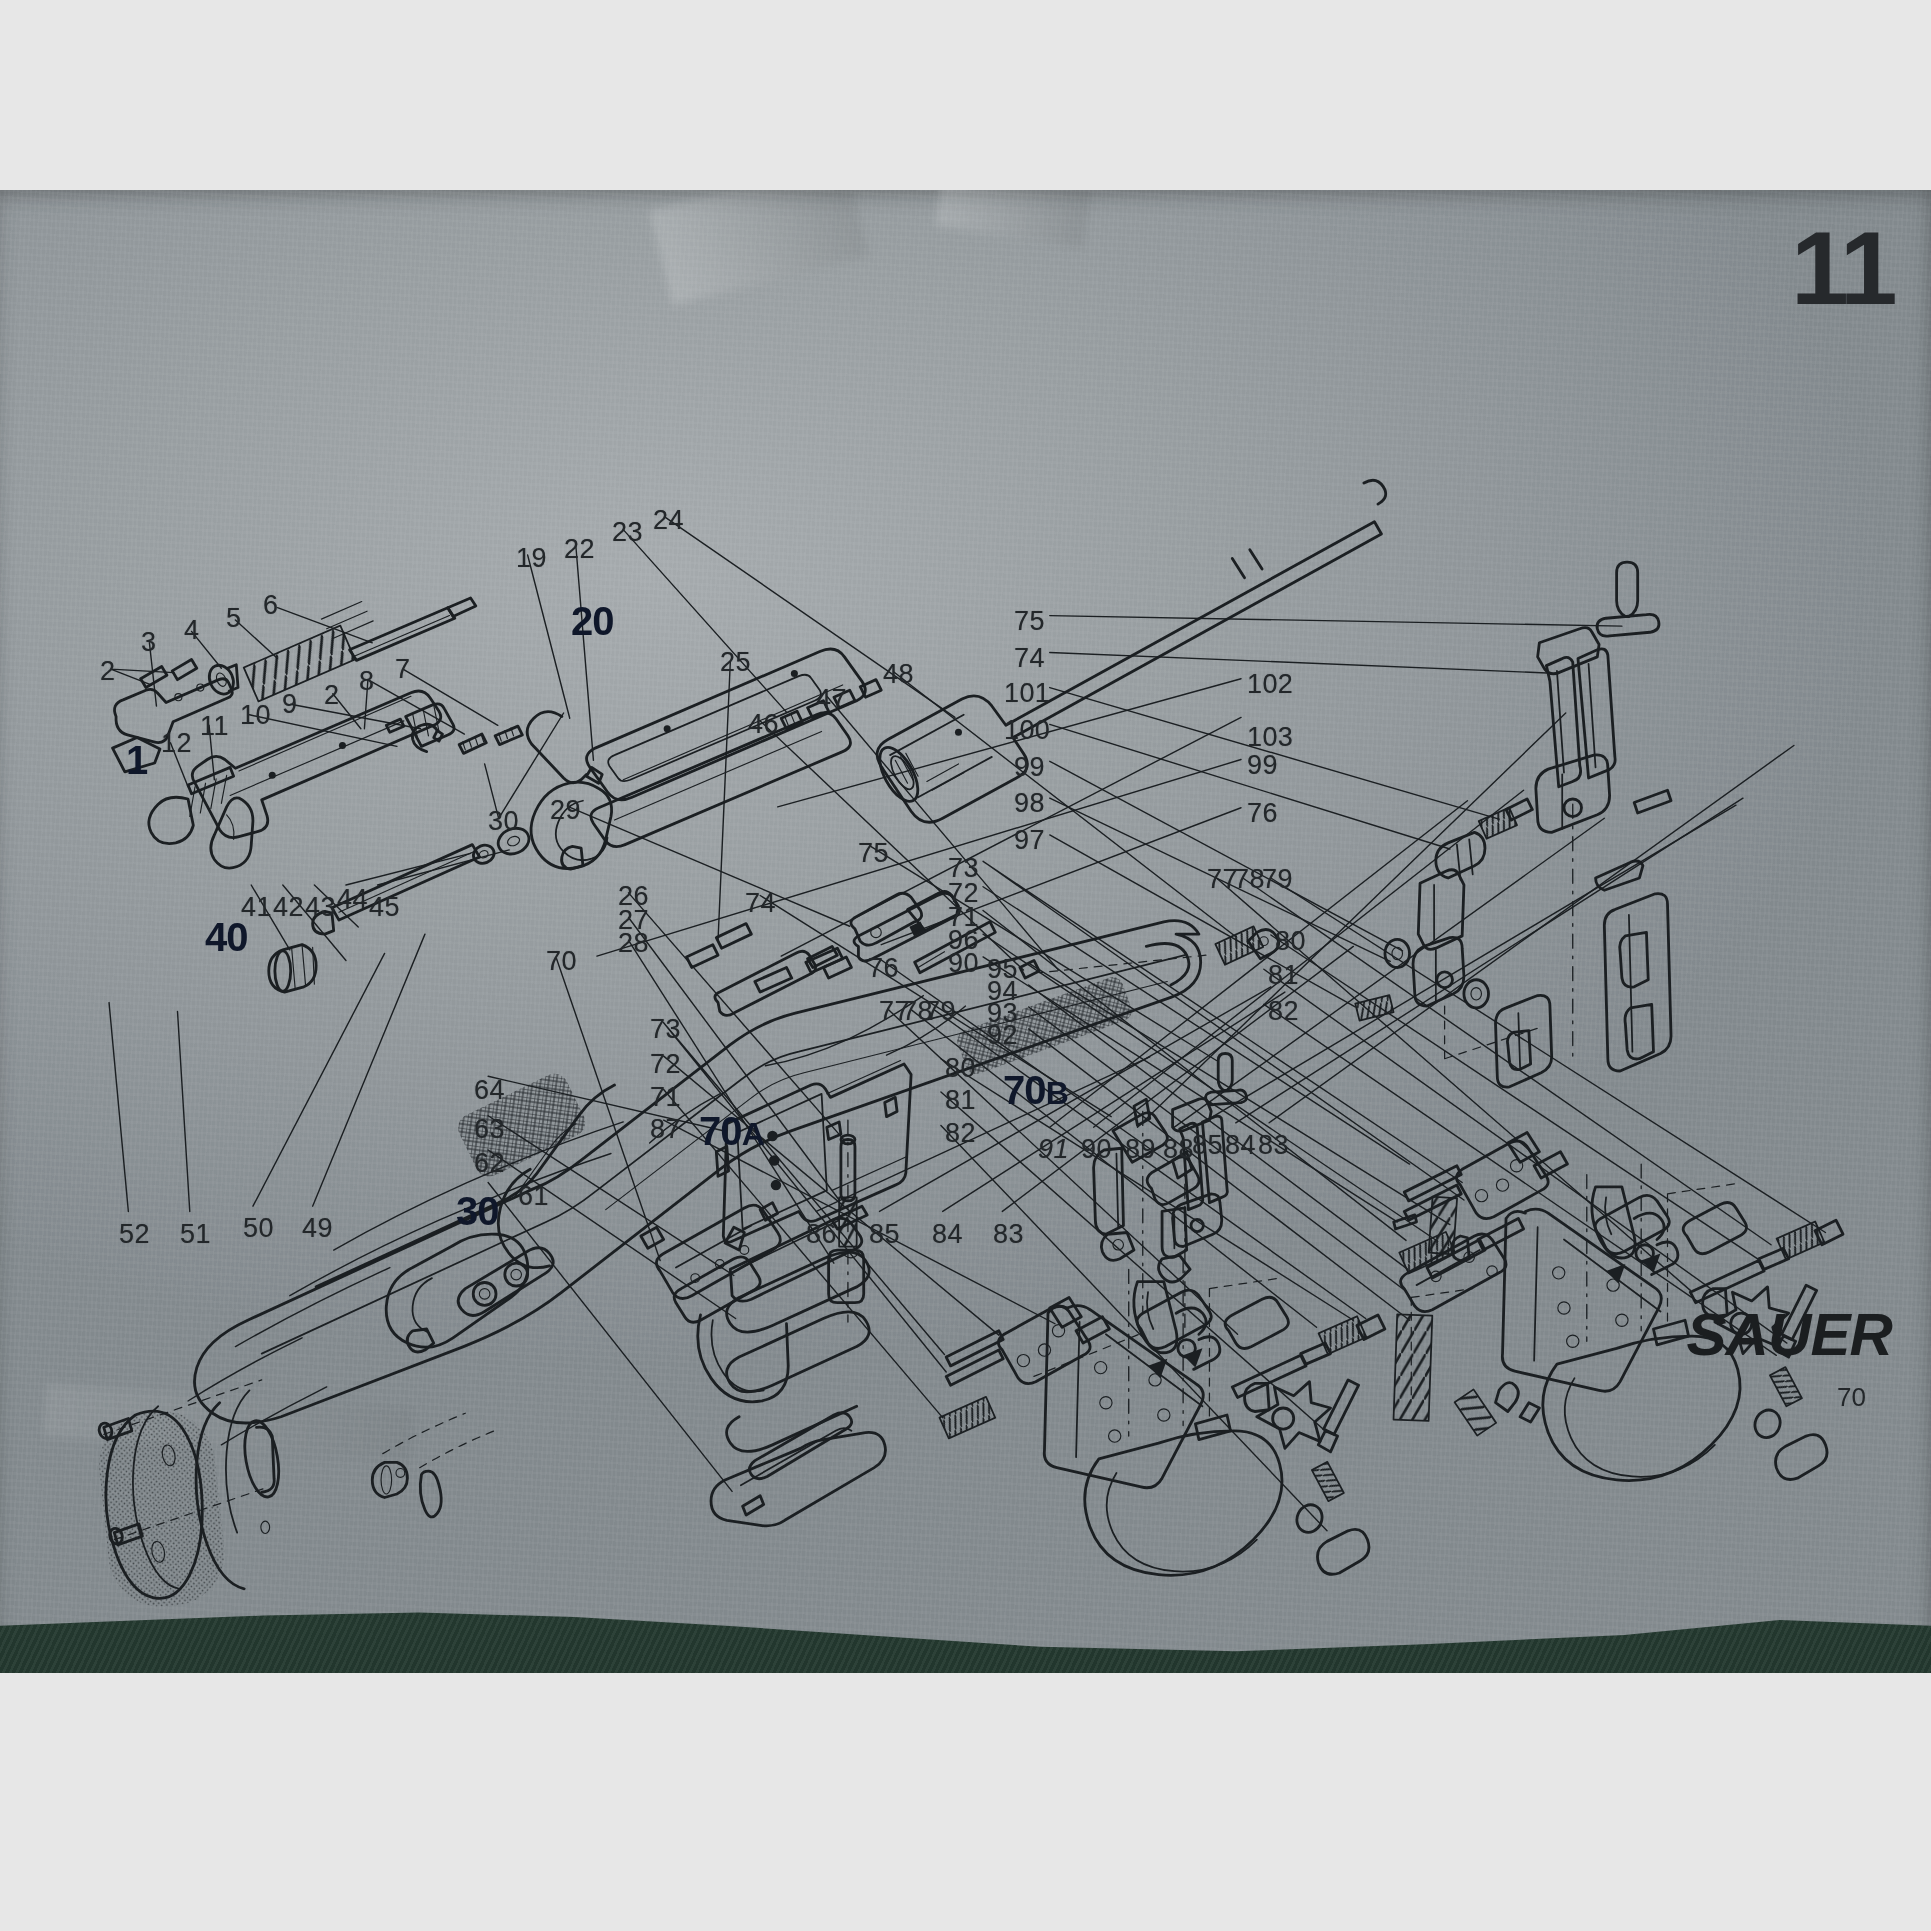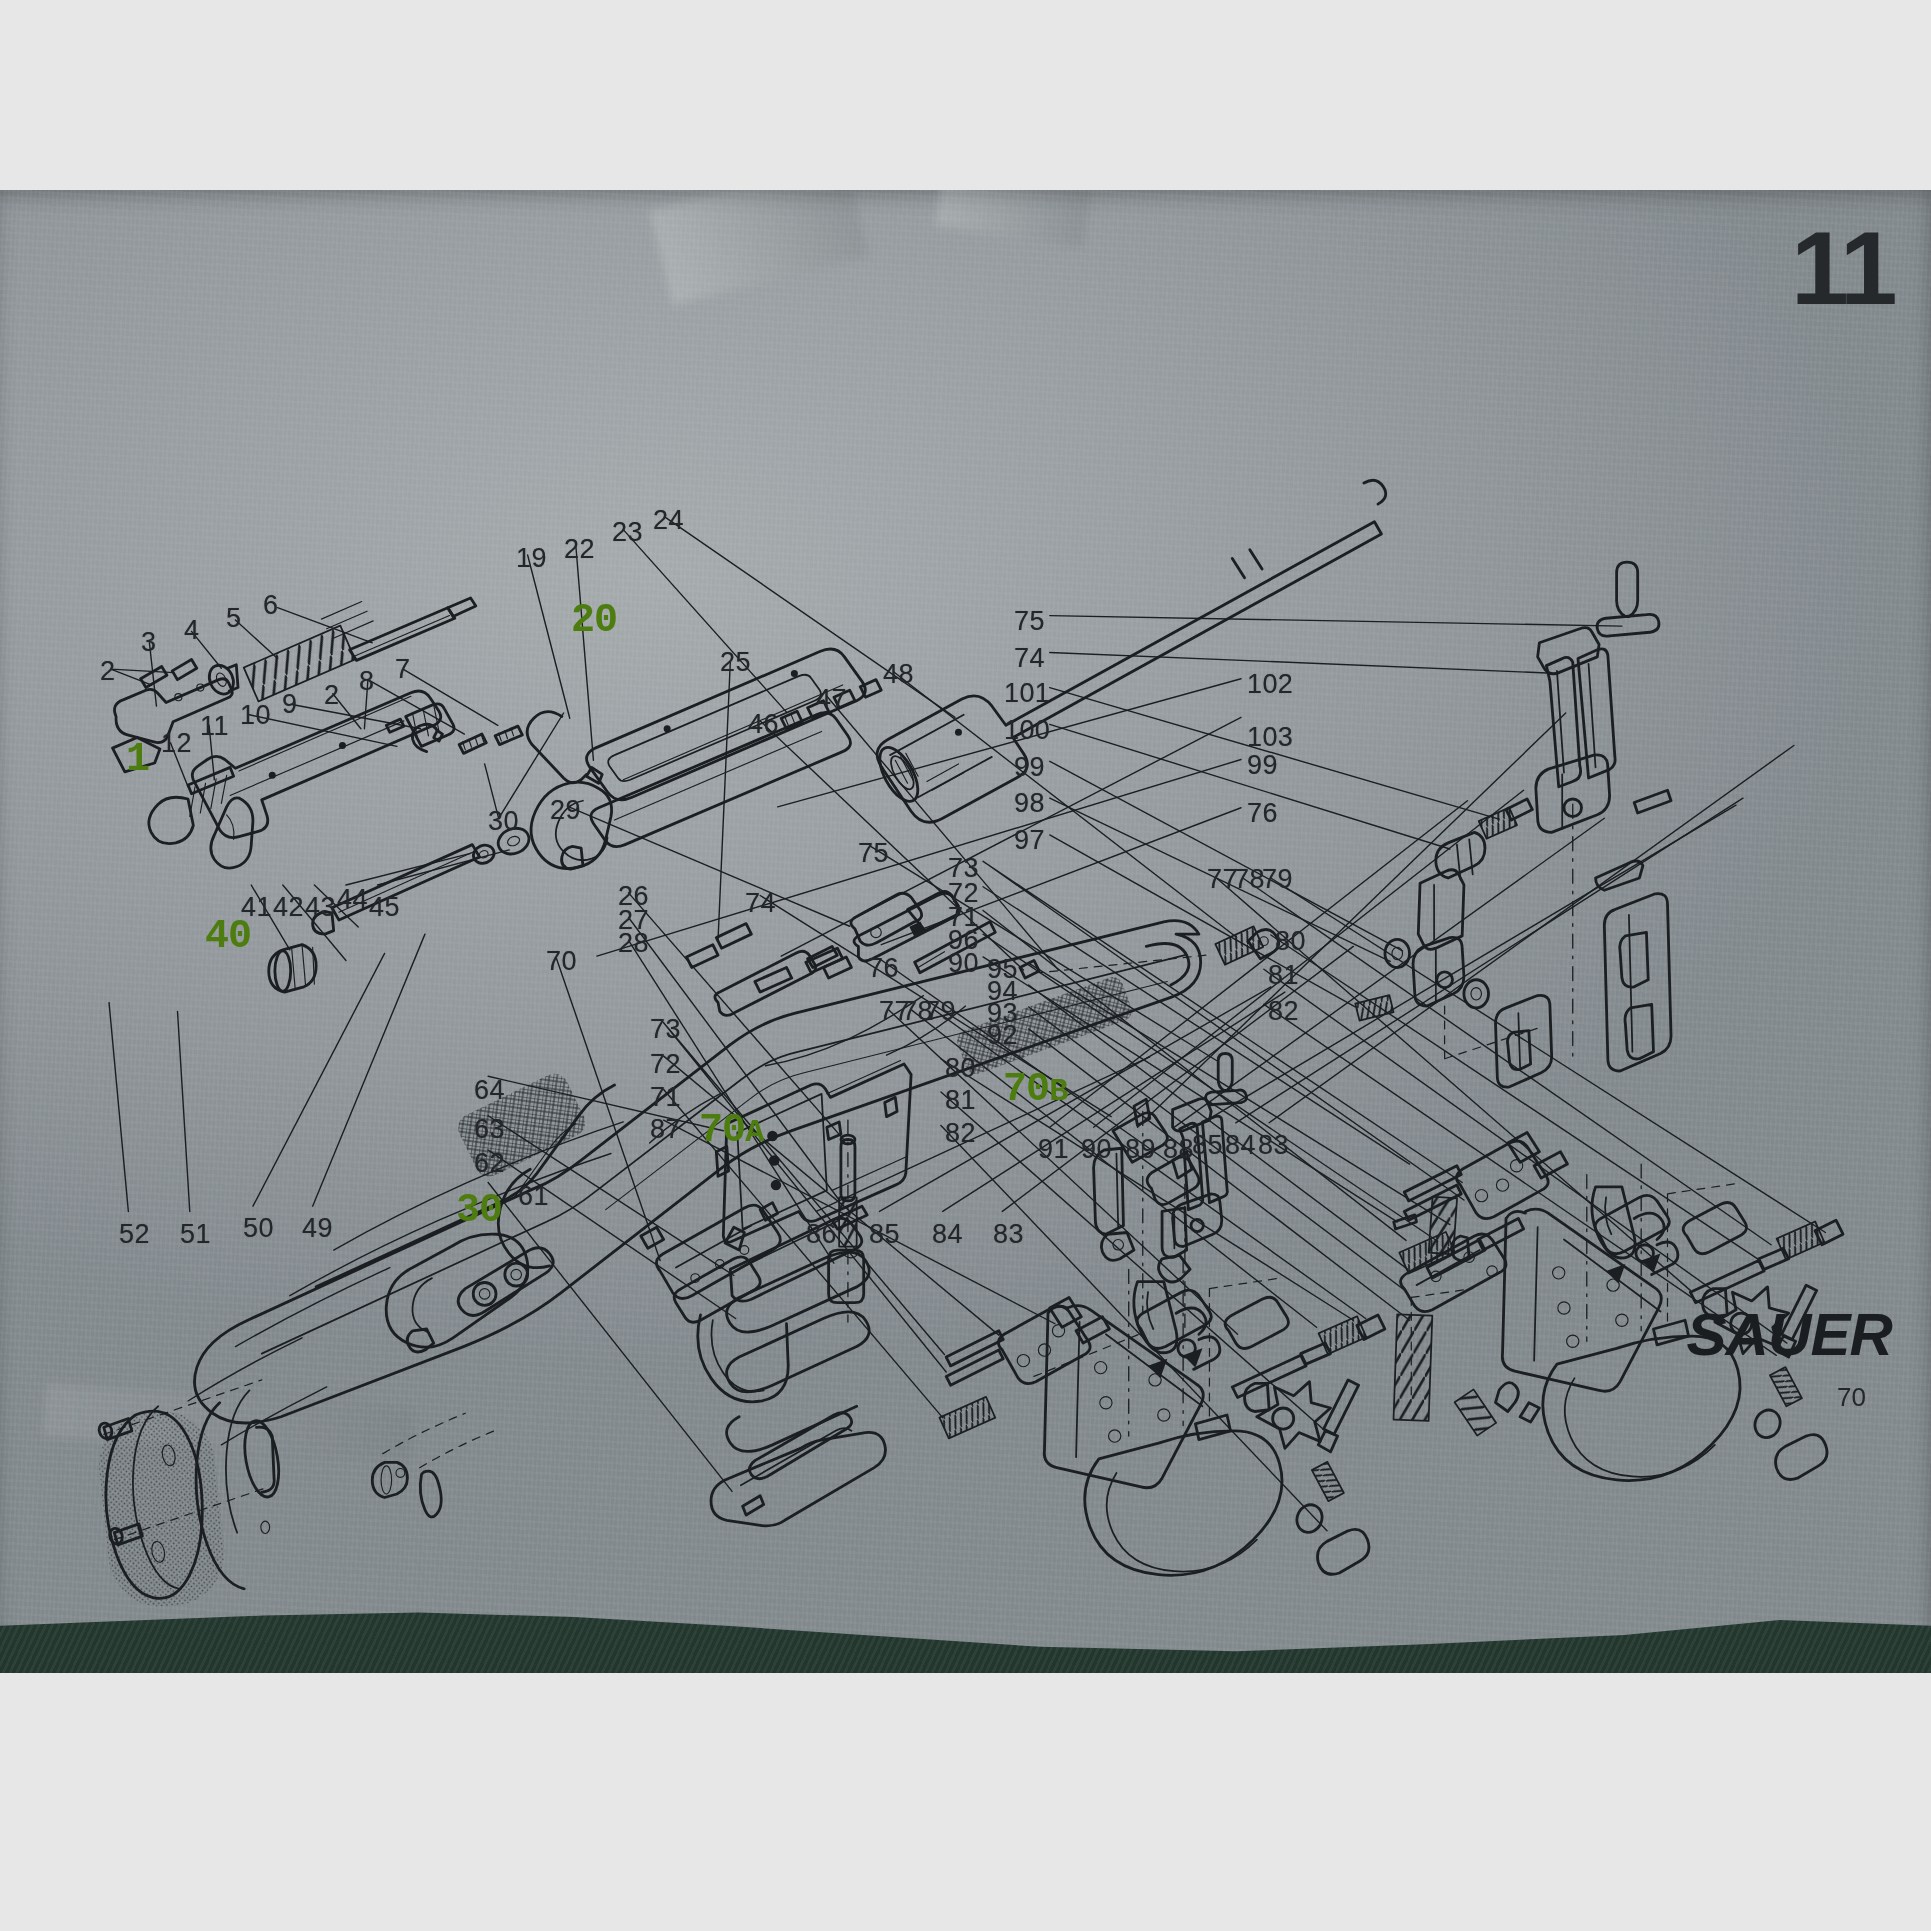--- a/index.html
+++ b/index.html
@@ -35,22 +35,22 @@
   .crease{position:absolute;pointer-events:none;background:linear-gradient(90deg,rgba(255,255,255,.16),rgba(0,0,0,.06));filter:blur(4.4px);}
 
   
   #art{position:absolute;left:0;top:0;width:1931px;height:1483px;}
   #art svg{position:absolute;left:0;top:0;}
 
   
   .cal{position:absolute;color:#23272a;font-size:27px;line-height:1;
        font-family:"Liberation Sans",sans-serif;letter-spacing:0.4px;
        text-shadow:0 0 0.9px rgba(40,44,48,.45);}
-  .grp{position:absolute;color:#4d7c0f;font-size:40px;font-weight:bold;line-height:1;
-       font-family:Liberation Mono, monospace;letter-spacing:-0.9px;}
+  .grp{position:absolute;color:#0f172a;font-size:40px;font-weight:bold;line-height:1;
+       font-family:Liberation Sans, sans-serif;letter-spacing:-0.9px;}
   .grp .sfx{font-size:32px;}
   #pageno{position:absolute;right:37px;top:26px;color:#26292c;font-size:104px;
           font-weight:bold;line-height:1;font-family:"Liberation Sans",sans-serif;letter-spacing:-3.5px;}
   #brand{position:absolute;right:39px;top:1115px;color:#1b1e20;font-size:60px;
          font-weight:bold;font-style:italic;line-height:1;letter-spacing:-0.9px;
          font-family:"Liberation Sans",sans-serif;}
   #model{position:absolute;right:65px;top:1194px;color:#23272a;font-size:26px;line-height:1;
          font-family:"Liberation Sans",sans-serif;}
 </style>
 </head>
@@ -802,21 +802,21 @@
       <div class="cal" style="left: 987px; top: 766px;">95</div>
       <div class="cal" style="left: 987px; top: 788px;">94</div>
       <div class="cal" style="left: 987px; top: 810px;">93</div>
       <div class="cal" style="left: 987px; top: 832px;">92</div>
       <div class="cal" style="left: 1207px; top: 676px;">77</div>
       <div class="cal" style="left: 1234px; top: 676px;">78</div>
       <div class="cal" style="left: 1262px; top: 676px;">79</div>
       <div class="cal" style="left: 1275px; top: 738px;">80</div>
       <div class="cal" style="left: 1268px; top: 772px;">81</div>
       <div class="cal" style="left: 1268px; top: 808px;">82</div>
-      <div class="cal" style="left: 1038px; top: 946px;">91</div>
+      <div class="cal" style="left: 1038px; top: 946px; font-style: italic;">91</div>
       <div class="cal" style="left: 1081px; top: 946px;">90</div>
       <div class="cal" style="left: 1125px; top: 946px;">89</div>
       <div class="cal" style="left: 1163px; top: 946px;">88</div>
       <div class="cal" style="left: 1192px; top: 942px;">85</div>
       <div class="cal" style="left: 1225px; top: 942px;">84</div>
       <div class="cal" style="left: 1258px; top: 942px;">83</div>
       <div class="grp" style="left: 126px; top: 550px;"><span>1</span></div>
       <div class="grp" style="left: 571px; top: 411px;"><span>20</span></div>
       <div class="grp" style="left: 205px; top: 727px;"><span>40</span></div>
       <div class="grp" style="left: 456px; top: 1001px;"><span>30</span></div>

